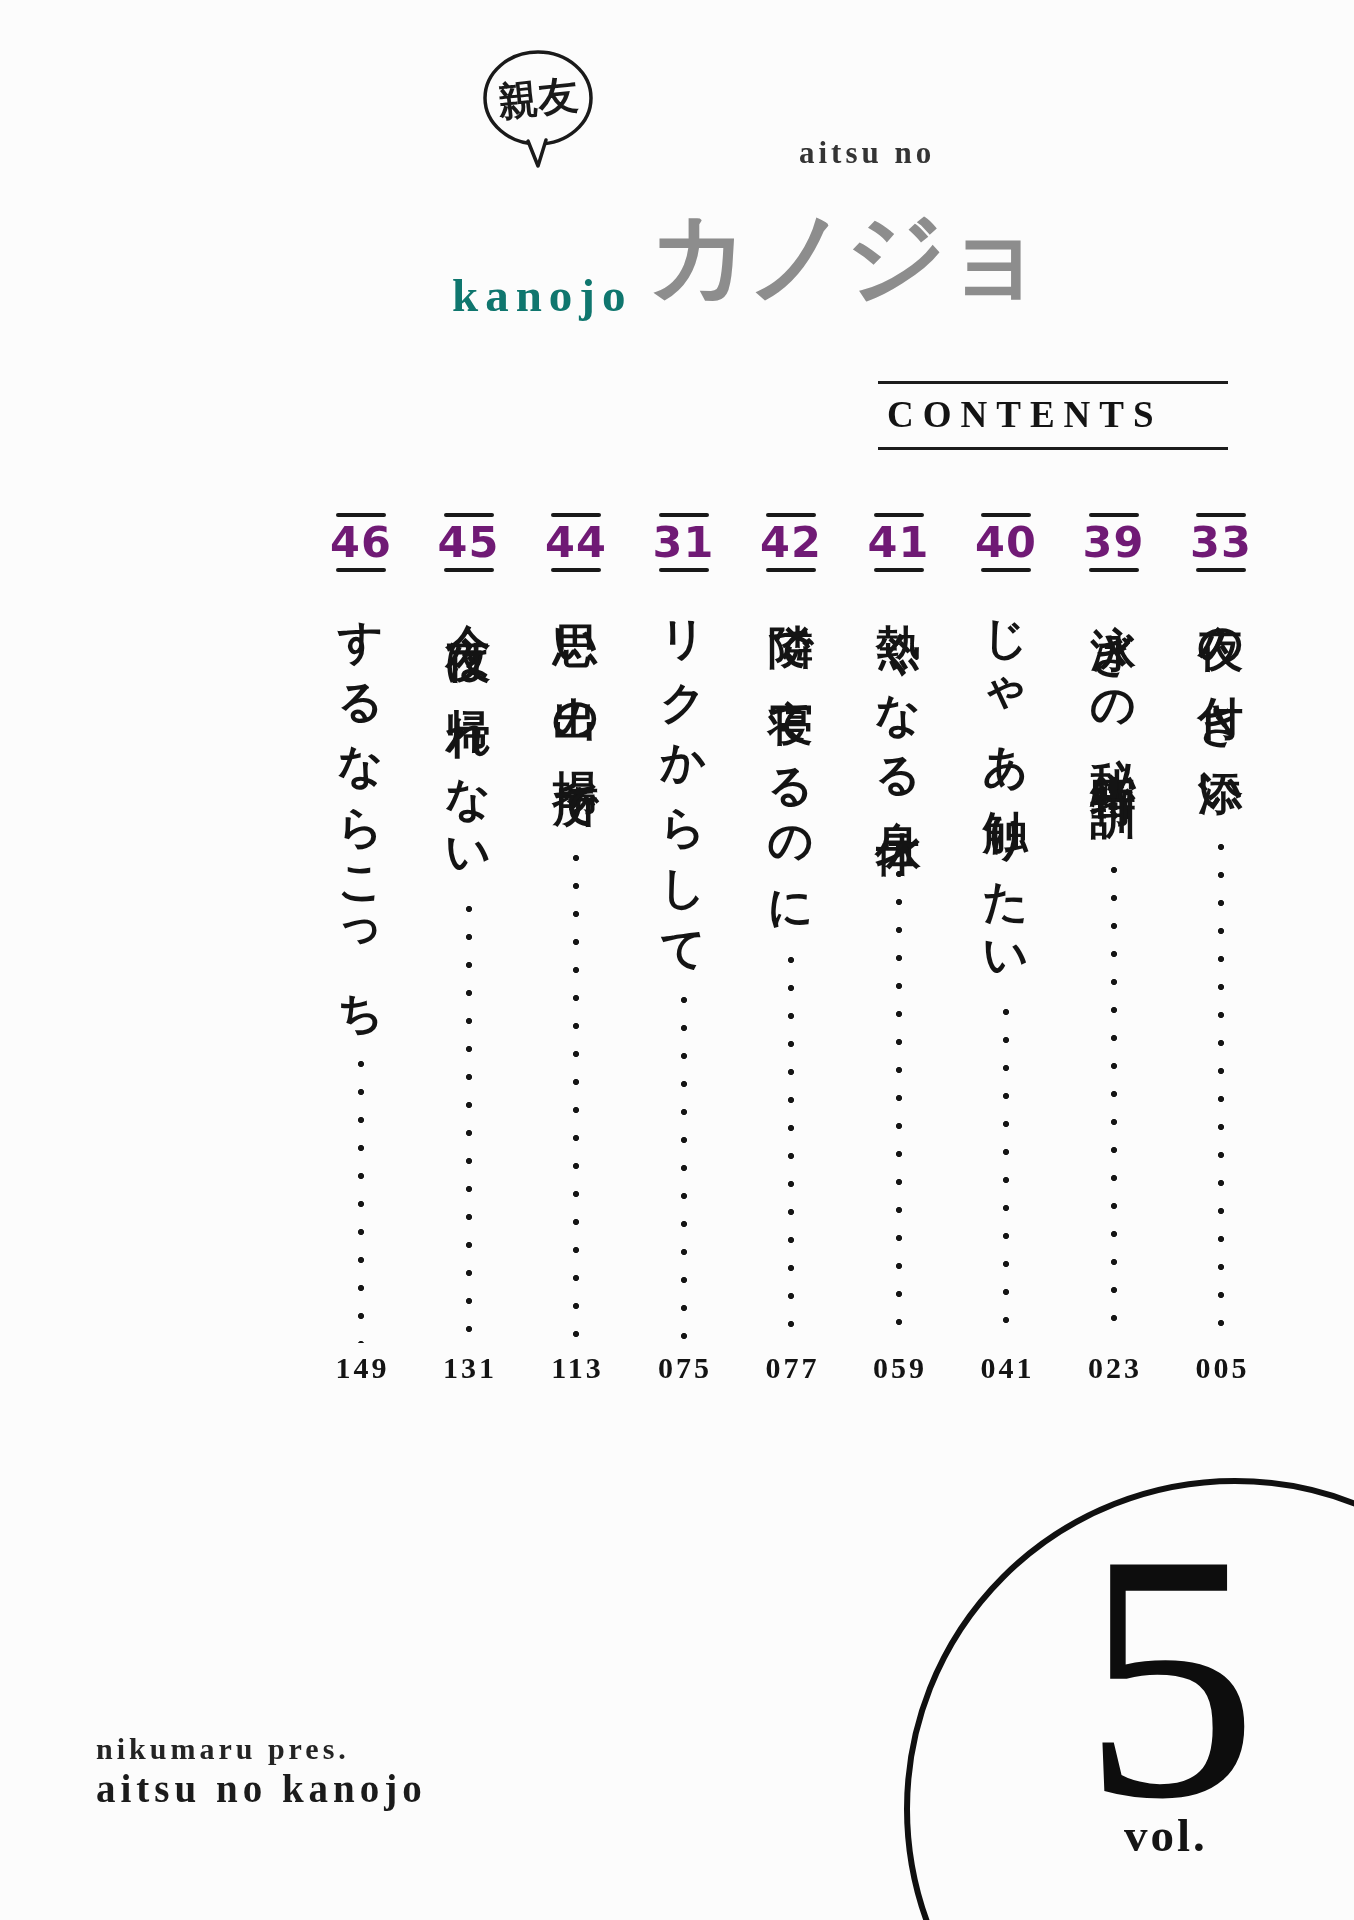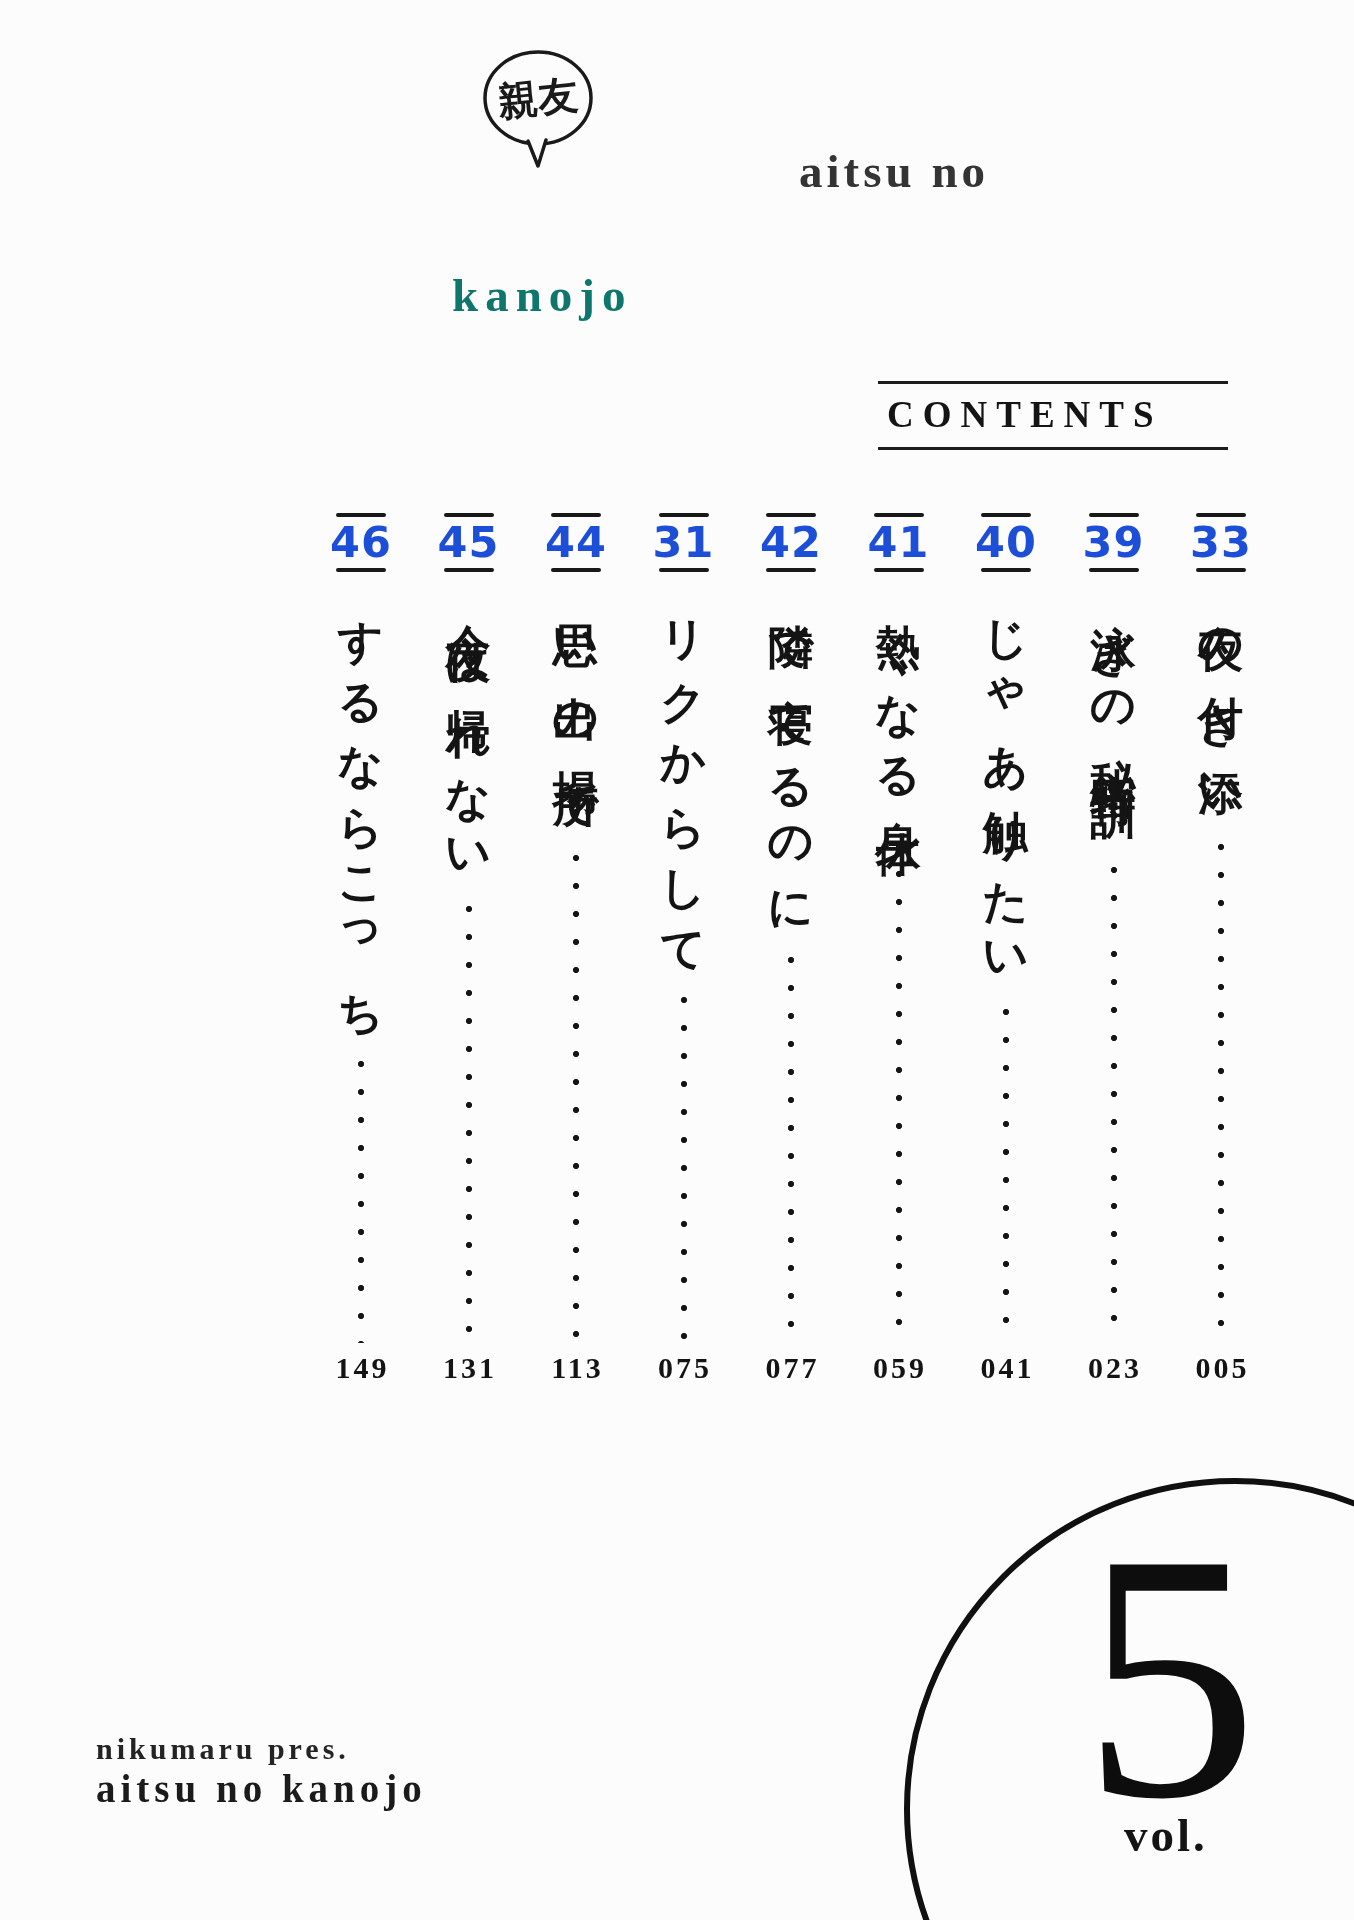--- a/index.html
+++ b/index.html
@@ -10,23 +10,23 @@
     font-family:"DejaVu Sans", sans-serif;
   }
 
   
   .t-jp1 {
     position:absolute; left:437px; top:128px;
     font-size:100px; font-weight:800; letter-spacing:-4px;
     color:#171717; line-height:1;
   }
   .t-ro1 {
-    position:absolute; left:799px; top:144px;
+    position:absolute; left:799px; top:135px;
     font-family:"Liberation Serif", serif;
-    font-size:47px; font-weight:600; letter-spacing:4px; color:#343434;
+    font-size:31px; font-weight:600; letter-spacing:4px; color:#343434;
   }
   .t-ro2 {
     position:absolute; left:452px; top:268px;
     font-family:"Liberation Serif", serif;
     font-size:47px; font-weight:600; letter-spacing:7px; color:#0f766e;
   }
   .t-jp2 {
     position:absolute; left:648px; top:206px;
     font-size:100px; font-weight:800; letter-spacing:-4px;
     color:#8d8d8d; line-height:1;
@@ -44,21 +44,21 @@
 
   
   .chapters {
     position:absolute; left:312px; top:513px; width:958px; height:872px;
     display:flex; flex-direction:row-reverse; justify-content:space-between;
   }
   .chapter-col { width:98px; display:flex; flex-direction:column; align-items:center; }
   .ch-rule { width:50px; height:4px; background:#191919; border-radius:2px; flex:0 0 auto; }
   .ch-no {
     font-weight:bold; font-size:43px; line-height:1.15;
-    letter-spacing:1px; margin:1px 0; color:#1d4ed8;
+    letter-spacing:1px; margin:1px 0; color:#701a75;
   }
   .ch-title {
     writing-mode:vertical-rl; text-orientation:upright;
     font-size:45px; font-weight:600; letter-spacing:11px; line-height:1;
     margin-top:16px; color:#141414; flex:0 0 auto;
   }
   .ch-leader {
     flex:1 1 auto; width:10px; margin-top:16px; margin-bottom:4px;
     background-image:radial-gradient(circle, #151515 2.7px, rgba(0,0,0,0) 3.5px);
     background-size:10px 28px; background-repeat:repeat-y; background-position:center 8px;
@@ -104,20 +104,21 @@
 <div class="page">
 
   <svg class="badge-svg" width="124" height="134" viewBox="0 0 124 134">
     <ellipse cx="62" cy="54" rx="53" ry="46" fill="#fcfcfc" stroke="#1a1a1a" stroke-width="3.5"></ellipse>
     <path d="M52,97 L62,122 L70,96" fill="#fcfcfc" stroke="#1a1a1a" stroke-width="3.5" stroke-linecap="round" stroke-linejoin="round"></path>
     <text x="62" y="68" text-anchor="middle" font-size="40" font-weight="bold" transform="rotate(-6 62 54)" fill="#1a1a1a">親友</text>
   </svg>
 
   <div class="t-ro1">aitsu no</div>
   <div class="t-ro2">kanojo</div>
+  <div class="t-jp2">カノジョ</div>
 
   <div class="contents-box">CONTENTS</div>
 
   <div class="chapters">
 
     <div class="chapter-col">
       <div class="ch-rule"></div>
       <div class="ch-no">33</div>
       <div class="ch-rule"></div>
       <div class="ch-title">夜の付き添い</div>

